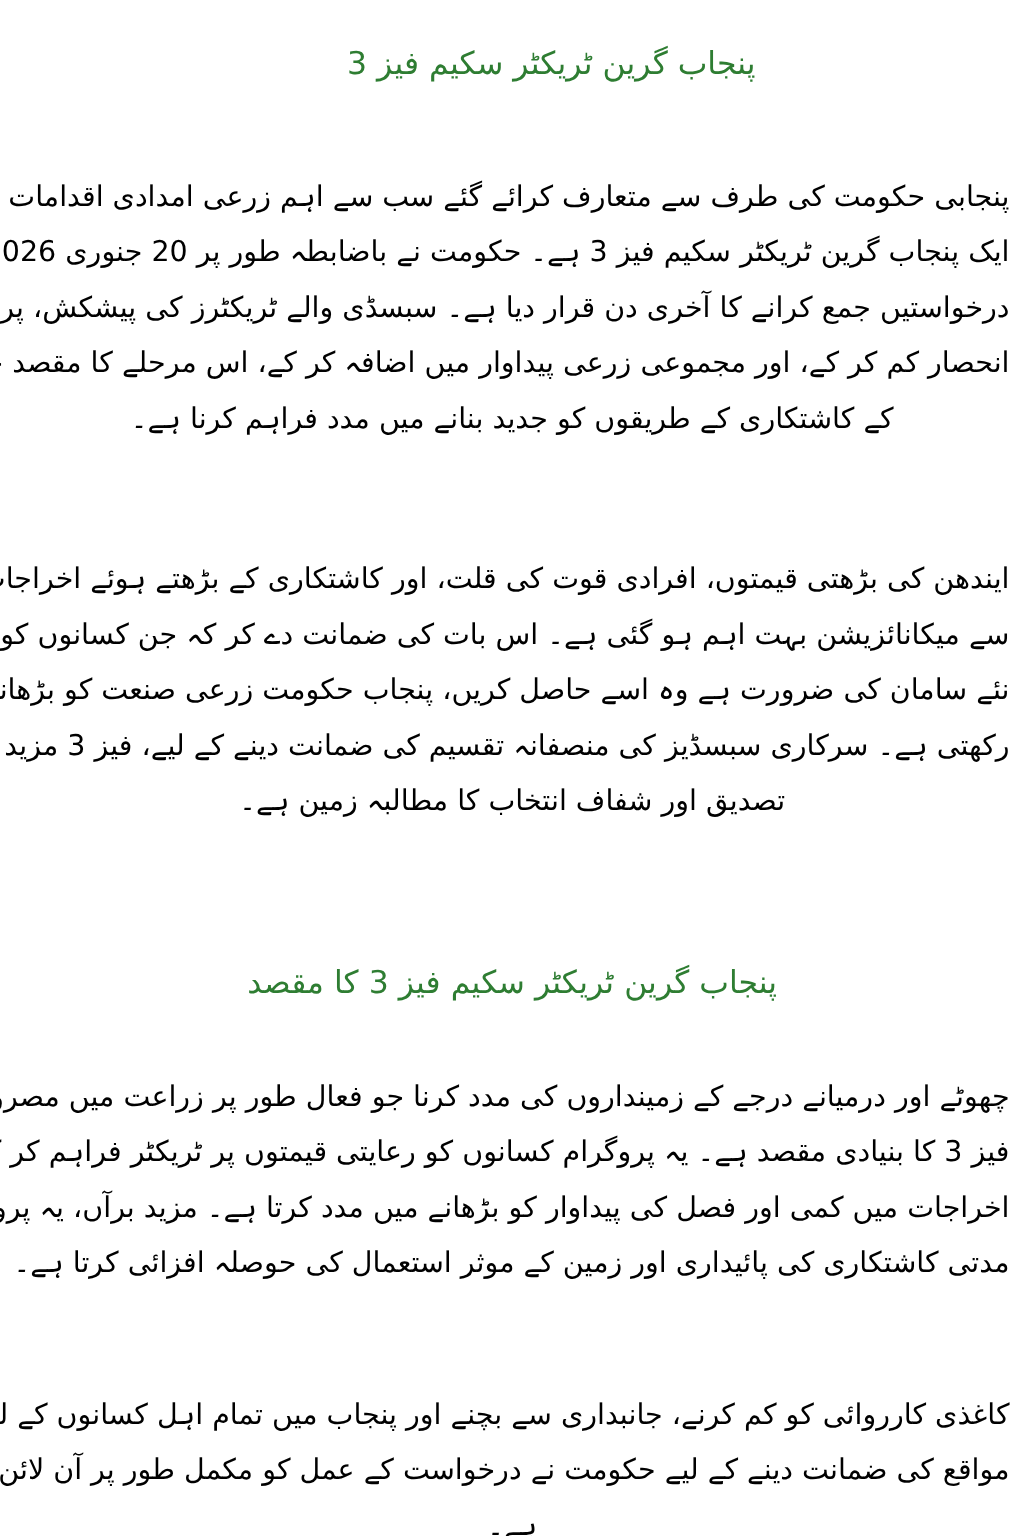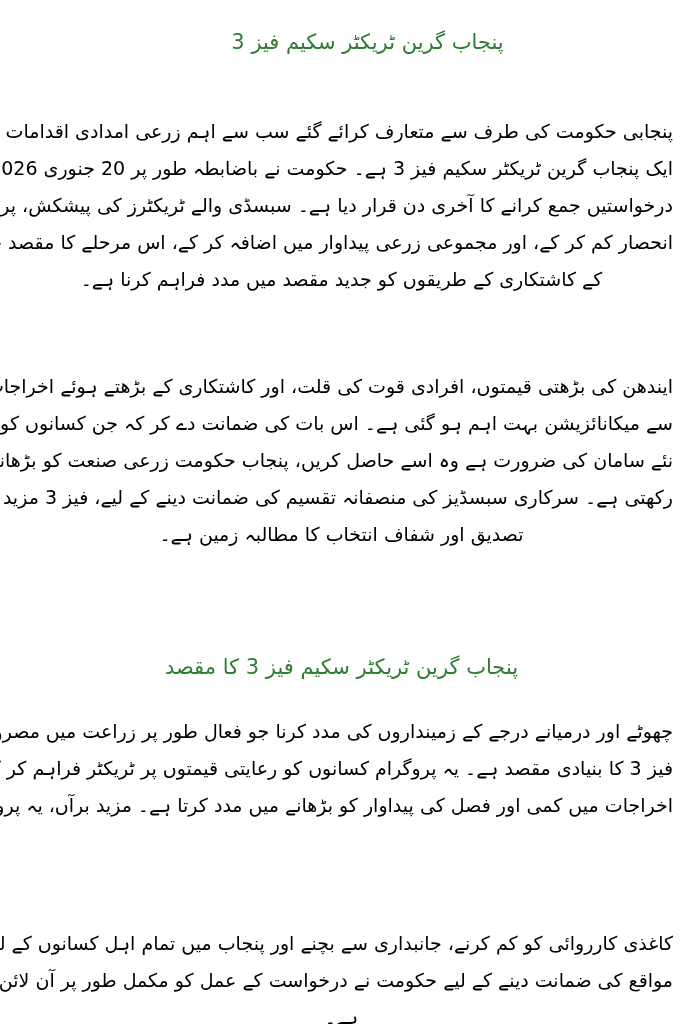--- a/index.html
+++ b/index.html
@@ -35,21 +35,20 @@
       top: 27px;
       left: 12px;
       right: 0;
       padding-left: 40px;
     }
     .heading-2 {
       position: absolute;
       top: 640px;
       left: 0;
       right: 0;
-      margin-top: 12px;
     }
     .para {
       position: absolute;
       left: 10px;
       right: 10px;
       margin: 0;
       font-size: 19px;
       line-height: 37px;
       text-align: justify;
       text-align-last: center;
@@ -70,37 +69,38 @@
 
 <div class="page">
 
   <h1 class="heading heading-1">پنجاب گرین ٹریکٹر سکیم فیز 3</h1>
 
   <div class="para para-1">
     <span class="line">پنجابی حکومت کی طرف سے متعارف کرائے گئے سب سے اہم زرعی امدادی اقدامات میں سے</span>
     <span class="line">ایک پنجاب گرین ٹریکٹر سکیم فیز 3 ہے۔ حکومت نے باضابطہ طور پر 20 جنوری 2026 کو</span>
     <span class="line">درخواستیں جمع کرانے کا آخری دن قرار دیا ہے۔ سبسڈی والے ٹریکٹرز کی پیشکش، پرانے آلات پر</span>
     <span class="line">انحصار کم کر کے، اور مجموعی زرعی پیداوار میں اضافہ کر کے، اس مرحلے کا مقصد جائز کسانوں کو ان</span>
-    <span class="line">کے کاشتکاری کے طریقوں کو جدید مقصد میں مدد فراہم کرنا ہے۔</span>
+    <span class="line">کے کاشتکاری کے طریقوں کو جدید بنانے میں مدد فراہم کرنا ہے۔</span>
   </div>
 
   <div class="para para-2">
     <span class="line">ایندھن کی بڑھتی قیمتوں، افرادی قوت کی قلت، اور کاشتکاری کے بڑھتے ہوئے اخراجات کی وجہ</span>
     <span class="line">سے میکانائزیشن بہت اہم ہو گئی ہے۔ اس بات کی ضمانت دے کر کہ جن کسانوں کو حقیقی طور پر</span>
     <span class="line">نئے سامان کی ضرورت ہے وہ اسے حاصل کریں، پنجاب حکومت زرعی صنعت کو بڑھانے کی امید</span>
     <span class="line">رکھتی ہے۔ سرکاری سبسڈیز کی منصفانہ تقسیم کی ضمانت دینے کے لیے، فیز 3 مزید سخت ڈیجیٹل</span>
     <span class="line">تصدیق اور شفاف انتخاب کا مطالبہ زمین ہے۔</span>
   </div>
 
   <h2 class="heading heading-2">پنجاب گرین ٹریکٹر سکیم فیز 3 کا مقصد</h2>
 
   <div class="para para-3">
     <span class="line">چھوٹے اور درمیانے درجے کے زمینداروں کی مدد کرنا جو فعال طور پر زراعت میں مصروف ہیں</span>
     <span class="line">فیز 3 کا بنیادی مقصد ہے۔ یہ پروگرام کسانوں کو رعایتی قیمتوں پر ٹریکٹر فراہم کر کے وقت بچانے،</span>
     <span class="line">اخراجات میں کمی اور فصل کی پیداوار کو بڑھانے میں مدد کرتا ہے۔ مزید برآں، یہ پروگرام طویل</span>
+    <span class="line">مدتی کاشتکاری کی پائیداری اور زمین کے موثر استعمال کی حوصلہ افزائی کرتا ہے۔</span>
   </div>
 
   <div class="para para-4">
     <span class="line">کاغذی کارروائی کو کم کرنے، جانبداری سے بچنے اور پنجاب میں تمام اہل کسانوں کے لیے مساوی</span>
     <span class="line">مواقع کی ضمانت دینے کے لیے حکومت نے درخواست کے عمل کو مکمل طور پر آن لائن کر دیا</span>
     <span class="line">ہے۔</span>
   </div>
 
 </div>
 

